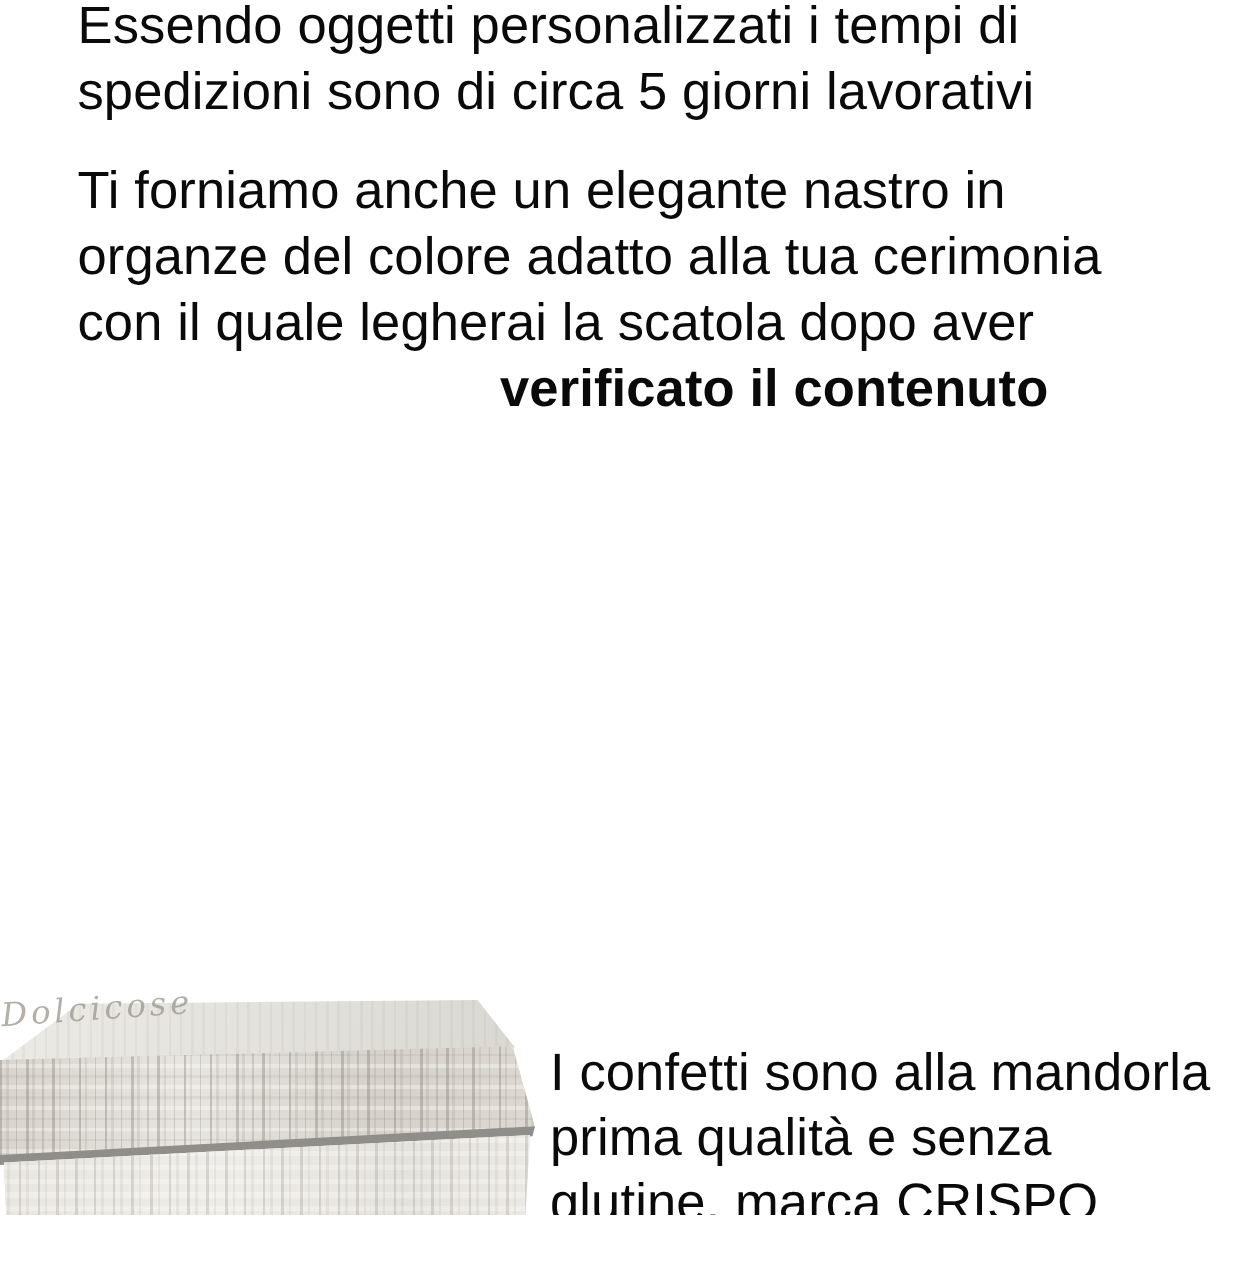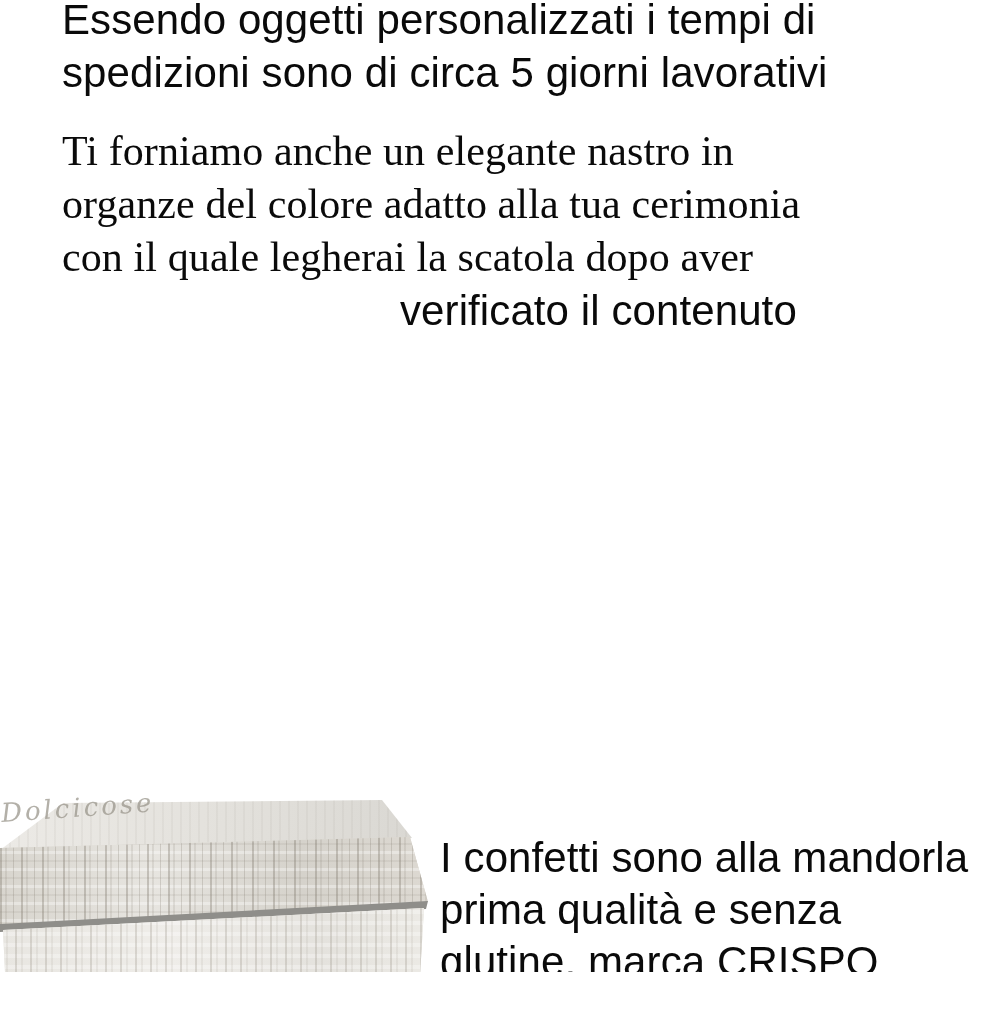--- a/index.html
+++ b/index.html
@@ -21,22 +21,22 @@
     top: -7px;
     width: 941px;
     font-size: 42px;
     line-height: 53px;
     letter-spacing: 0.1px;
   }
   .main-text p {
     margin: 0;
     white-space: pre;        
   }
-  .main-text p.ribbon { margin-top: 26px; font-family: Liberation Serif, serif; }
-  .main-text p.ribbon-last { padding-left: 338px; }
+  .main-text p.ribbon { margin-top: 26px; }
+  .main-text p.ribbon-last { padding-left: 338px; font-weight: bold; }
 
   .confetti {
     position: absolute;
     left: 440px;
     top: 832px;
     margin: 0;
     font-size: 42px;
     line-height: 52px;
     letter-spacing: 0.1px;
     white-space: pre;

